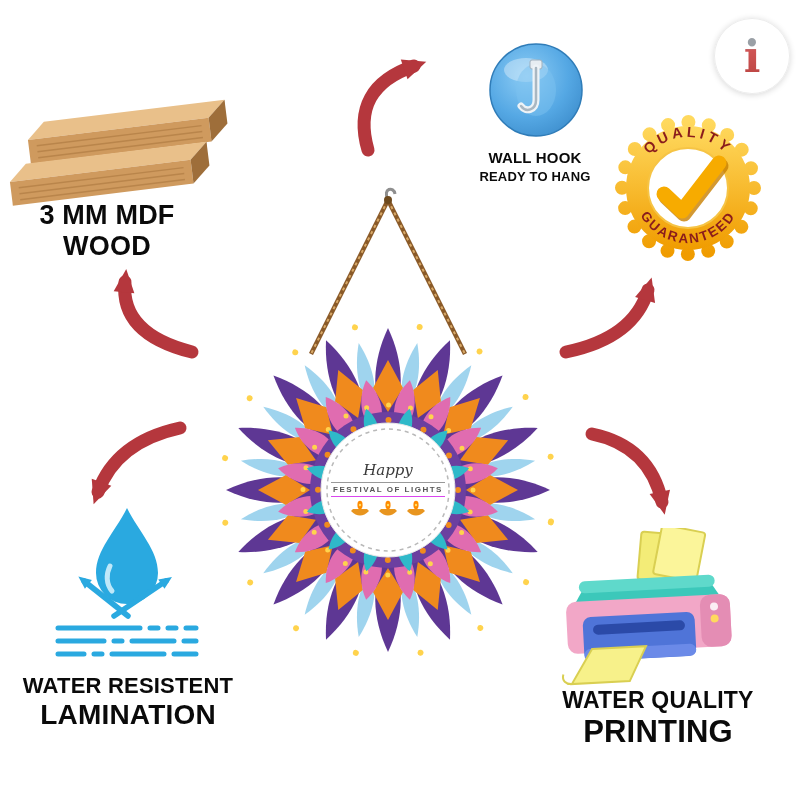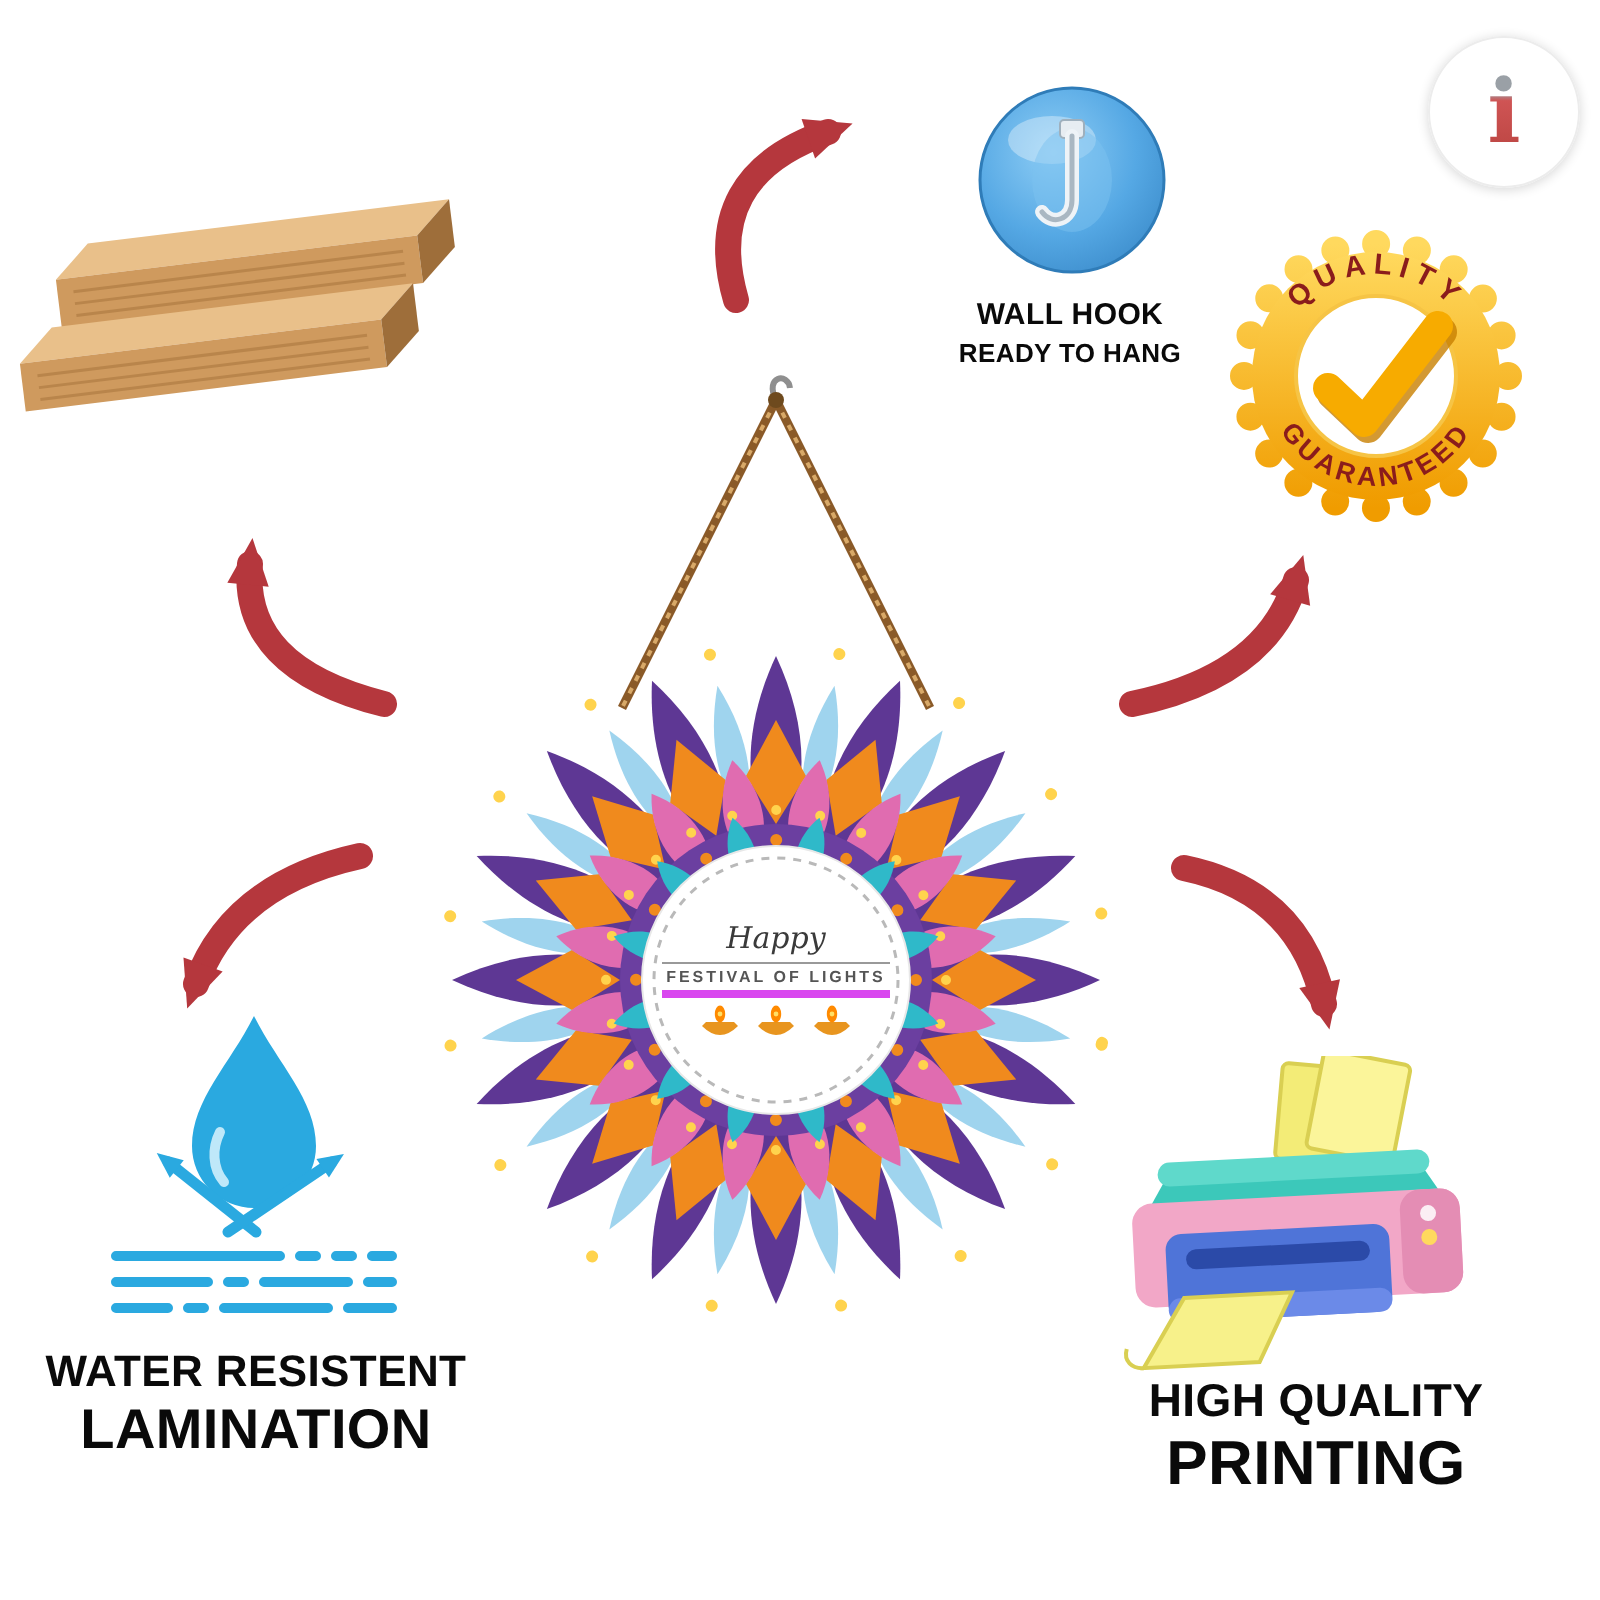--- a/index.html
+++ b/index.html
@@ -3,21 +3,21 @@
 <meta charset="utf-8">
 <style>
   html,body{margin:0;padding:0}
   body{width:800px;height:800px;font-family:"Liberation Sans",sans-serif;background:#fff}
   .canvas{position:relative;width:800px;height:800px;background:#fff;overflow:hidden}
   .abs{position:absolute}
   .label{position:absolute;text-align:center;font-weight:bold;color:#0a0a0a;letter-spacing:.2px}
   .plaque-center{display:flex;flex-direction:column;align-items:center;justify-content:center;text-align:left}
   .greet{font-family:"DejaVu Serif",serif;font-style:italic;font-size:15px;color:#3a3a3a}
   .title{font-family:"DejaVu Serif",serif;font-style:italic;font-weight:bold;font-size:30px;color:#262626;margin-top:-5px}
-  .sub{font-size:8px;font-weight:bold;letter-spacing:1.5px;color:#555;border-top:1px solid #999;border-bottom:4px solid #d946ef;padding:2px 2px;margin:3px 0 2px;white-space:nowrap}
+  .sub{font-size:8px;font-weight:bold;letter-spacing:1.5px;color:#555;border-top:1px solid #999;border-bottom:1px solid #d946ef;padding:2px 2px;margin:3px 0 2px;white-space:nowrap}
   .watermark{width:76px;height:76px;border-radius:50%;background:#fff;box-shadow:0 1px 6px rgba(0,0,0,.16),inset 0 0 0 1px #ececec;display:flex;align-items:center;justify-content:center}
   .wm-letter{font-family:"DejaVu Serif",serif;font-weight:bold;font-size:44px;color:#b8433f}
   @supports (-webkit-background-clip:text){
     .wm-letter{background:linear-gradient(180deg,#9aa0a6 0%,#9aa0a6 30%,#cf5454 38%,#b8433f 100%);-webkit-background-clip:text;color:transparent}
   }
 </style>
 </head>
 <body>
 
 <div class="canvas">
@@ -46,20 +46,24 @@
         <g stroke="#b9854b" stroke-width="1.5">
           <line x1="8" y1="23" x2="174" y2="23"></line>
           <line x1="8" y1="29" x2="174" y2="29"></line>
           <line x1="8" y1="35" x2="174" y2="35"></line>
         </g>
       </g>
     </defs>
     <use href="#plank" transform="translate(24,28) rotate(-7)"></use>
     <use href="#plank" transform="translate(6,70) rotate(-7)"></use>
   </svg>
+  <div class="label" style="left:2px;top:200px;width:210px;font-size:27px;line-height:31px">
+    <div>3 MM MDF</div>
+    <div>WOOD</div>
+  </div>
 
   <svg class="abs" style="left:484px;top:38px" width="104" height="104" viewBox="0 0 104 104">
     <defs>
       <radialGradient id="hookg" cx="40%" cy="35%" r="75%">
         <stop offset="0%" stop-color="#8ecdf5"></stop>
         <stop offset="60%" stop-color="#55a8e4"></stop>
         <stop offset="100%" stop-color="#3c8ccb"></stop>
       </radialGradient>
     </defs>
     <circle cx="52" cy="52" r="50" fill="#fff"></circle>
@@ -265,21 +269,21 @@
       <circle cx="158" cy="82" r="4" fill="#ffffff" opacity="0.85"></circle>
       <circle cx="158" cy="94" r="4" fill="#ffd95e"></circle>
       <rect x="26" y="86" width="112" height="44" rx="8" fill="#4f74d8"></rect>
       <rect x="36" y="94" width="92" height="10" rx="5" fill="#2b4aa8"></rect>
       <rect x="26" y="118" width="112" height="12" rx="6" fill="#6b8ae8"></rect>
       <polygon points="34,118 88,118 70,152 12,152" fill="#f7f18a" stroke="#d9cf52" stroke-width="2"></polygon>
       <path d="M12,152 C6,152 2,148 4,142" fill="none" stroke="#d9cf52" stroke-width="2"></path>
     </g>
   </svg>
   <div class="label" style="left:548px;top:686px;width:220px">
-    <div style="font-size:23px;line-height:28px">HIGH QUALITY</div>
+    <div style="font-size:23px;line-height:28px">WATER QUALITY</div>
     <div style="font-size:31px;line-height:35px">PRINTING</div>
   </div>
 
   <div class="abs watermark" style="left:714px;top:18px">
     <span class="wm-letter">i</span>
   </div>
 
 </div>
 
 </body></html>

